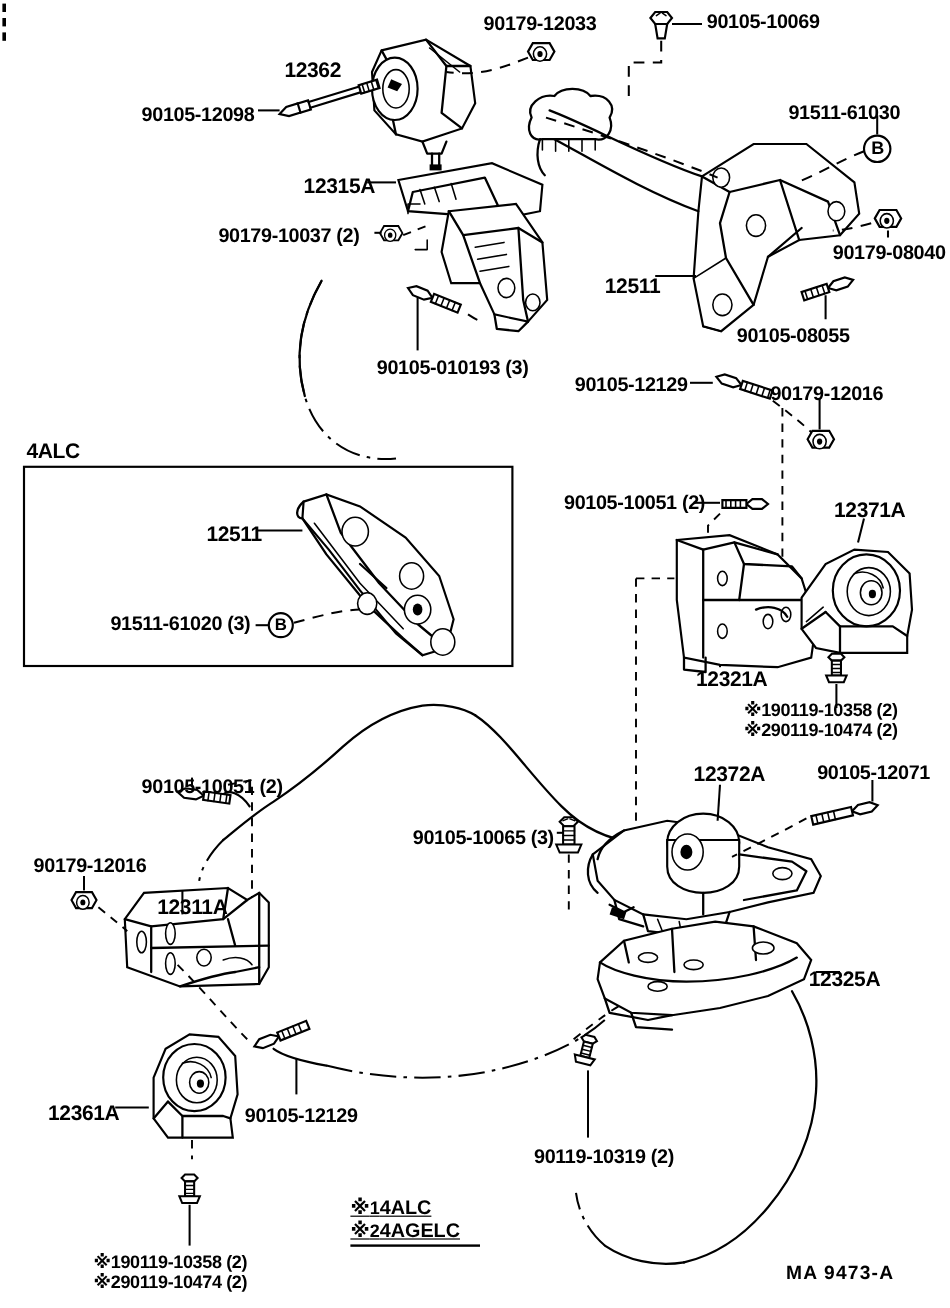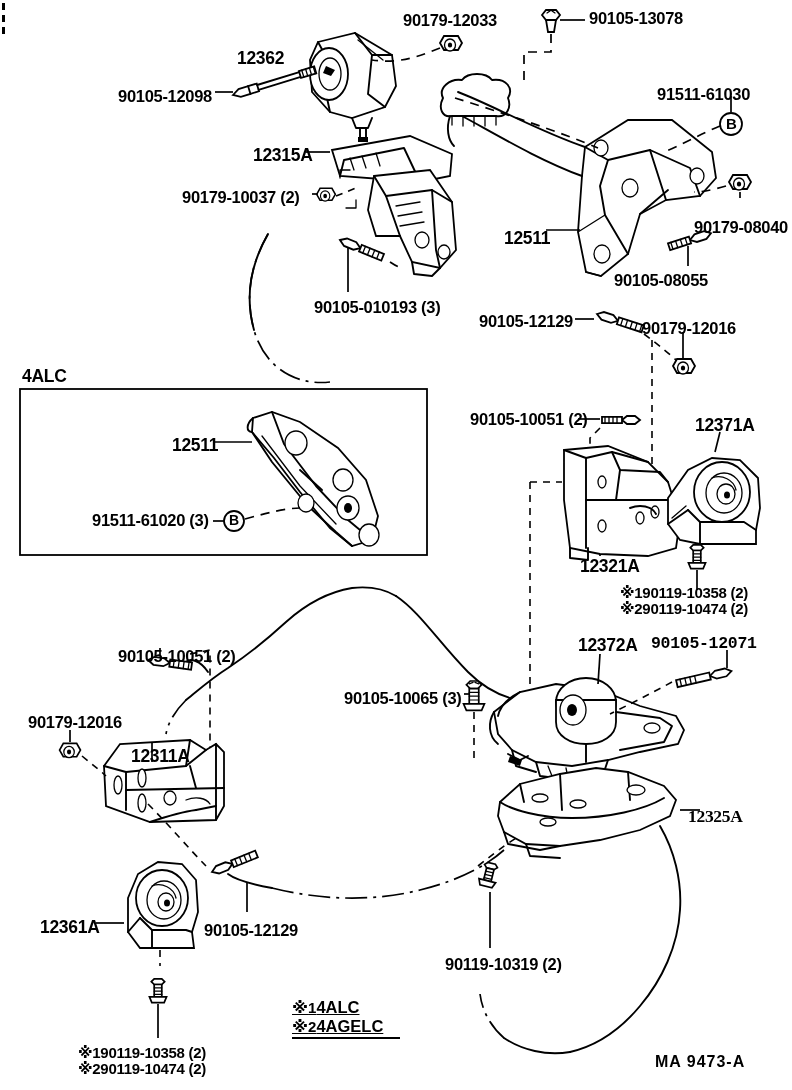--- a/index.html
+++ b/index.html
@@ -379,48 +379,48 @@
     <path class="ln" d="M660,826 C674,850 682,880 680,910 C678,946 662,980 640,1006 C620,1030 596,1046 570,1052"></path>
     <path class="ln" d="M570,1052 C546,1056 522,1050 504,1038"></path>
     <path class="dotdash" d="M504,1038 C490,1026 482,1010 480,994"></path>
 
     <path class="dotdash" d="M272,888 C320,900 372,902 420,890 C460,880 486,866 504,850"></path>
     <path class="ln" d="M272,888 C250,884 236,880 228,874"></path>
 
   </svg>
 
   <div class="lbl" style="left:403px;top:12px;">90179-12033</div>
-  <div class="lbl" style="left:589px;top:10px;">90105-13078</div>
+  <div class="lbl" style="left:589px;top:10px;">90105-10069</div>
   <div class="lbl big" style="left:237px;top:50px;">12362</div>
   <div class="lbl" style="left:118px;top:88px;">90105-12098</div>
   <div class="lbl" style="left:657px;top:86px;">91511-61030</div>
   <div class="lbl big" style="left:253px;top:147px;">12315A</div>
   <div class="lbl" style="left:182px;top:189px;">90179-10037 (2)</div>
-  <div class="lbl" style="left:694px;top:219px;">90179-08040</div>
+  <div class="lbl" style="left:694px;top:203px;">90179-08040</div>
   <div class="lbl big" style="left:504px;top:230px;">12511</div>
   <div class="lbl" style="left:614px;top:272px;">90105-08055</div>
   <div class="lbl" style="left:314px;top:299px;">90105-010193 (3)</div>
 
   <div class="lbl" style="left:479px;top:313px;">90105-12129</div>
   <div class="lbl" style="left:642px;top:320px;">90179-12016</div>
   <div class="lbl" style="left:470px;top:411px;">90105-10051 (2)</div>
   <div class="lbl big" style="left:695px;top:417px;">12371A</div>
   <div class="lbl big" style="left:580px;top:558px;">12321A</div>
 
   <div class="lbl big" style="left:22px;top:368px;">4ALC</div>
   <div class="lbl big" style="left:172px;top:437px;">12511</div>
   <div class="lbl" style="left:92px;top:512px;">91511-61020 (3)</div>
 
   <div class="lbl" style="left:118px;top:648px;">90105-10051 (2)</div>
   <div class="lbl big" style="left:578px;top:637px;">12372A</div>
-  <div class="lbl" style="left:651px;top:636px;font-family:Liberation Mono, monospace;">90105-12071</div>
+  <div class="lbl" style="left:681px;top:636px;">90105-12071</div>
   <div class="lbl" style="left:344px;top:690px;">90105-10065 (3)</div>
   <div class="lbl" style="left:28px;top:714px;">90179-12016</div>
   <div class="lbl big" style="left:131px;top:748px;">12311A</div>
-  <div class="lbl big" style="left:688px;top:808px;font-family:Liberation Serif, serif;">12325A</div>
+  <div class="lbl big" style="left:674px;top:808px;">12325A</div>
   <div class="lbl big" style="left:40px;top:919px;">12361A</div>
   <div class="lbl" style="left:204px;top:922px;">90105-12129</div>
   <div class="lbl" style="left:445px;top:956px;">90119-10319 (2)</div>
 
   <div class="lbl sm" style="left:620px;top:585px;">
     <span>※</span><span class="starnum">1</span><span>90119-10358 (2)</span>
   </div>
   <div class="lbl sm" style="left:620px;top:601px;">
     <span>※</span><span class="starnum">2</span><span>90119-10474 (2)</span>
   </div>

